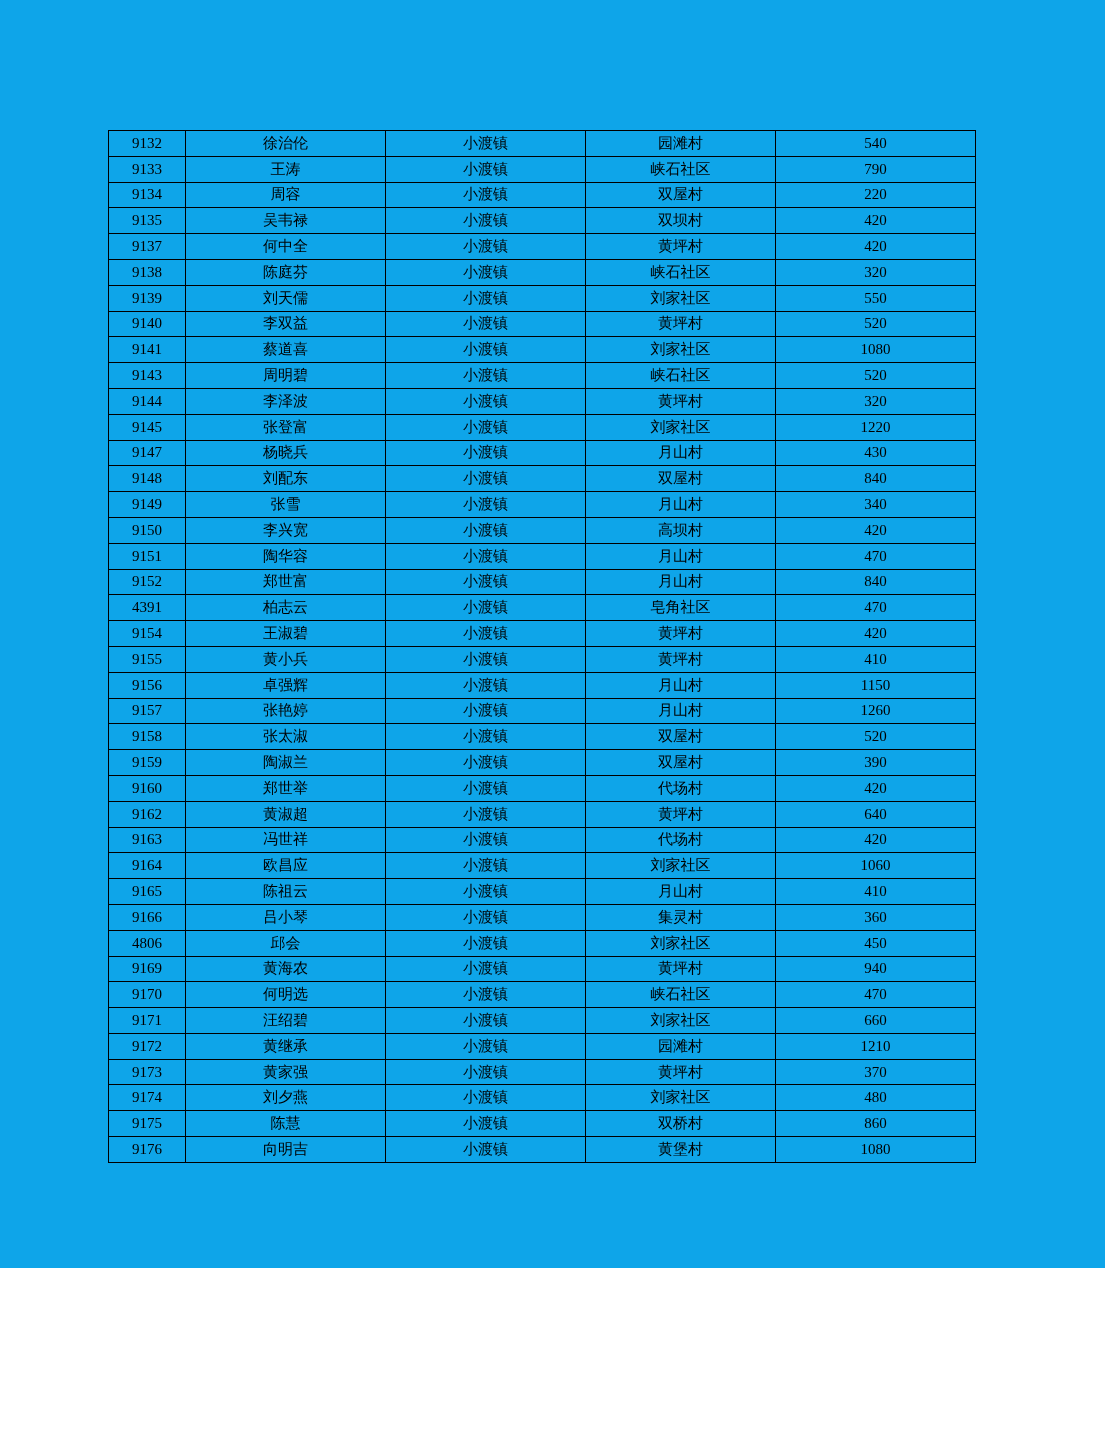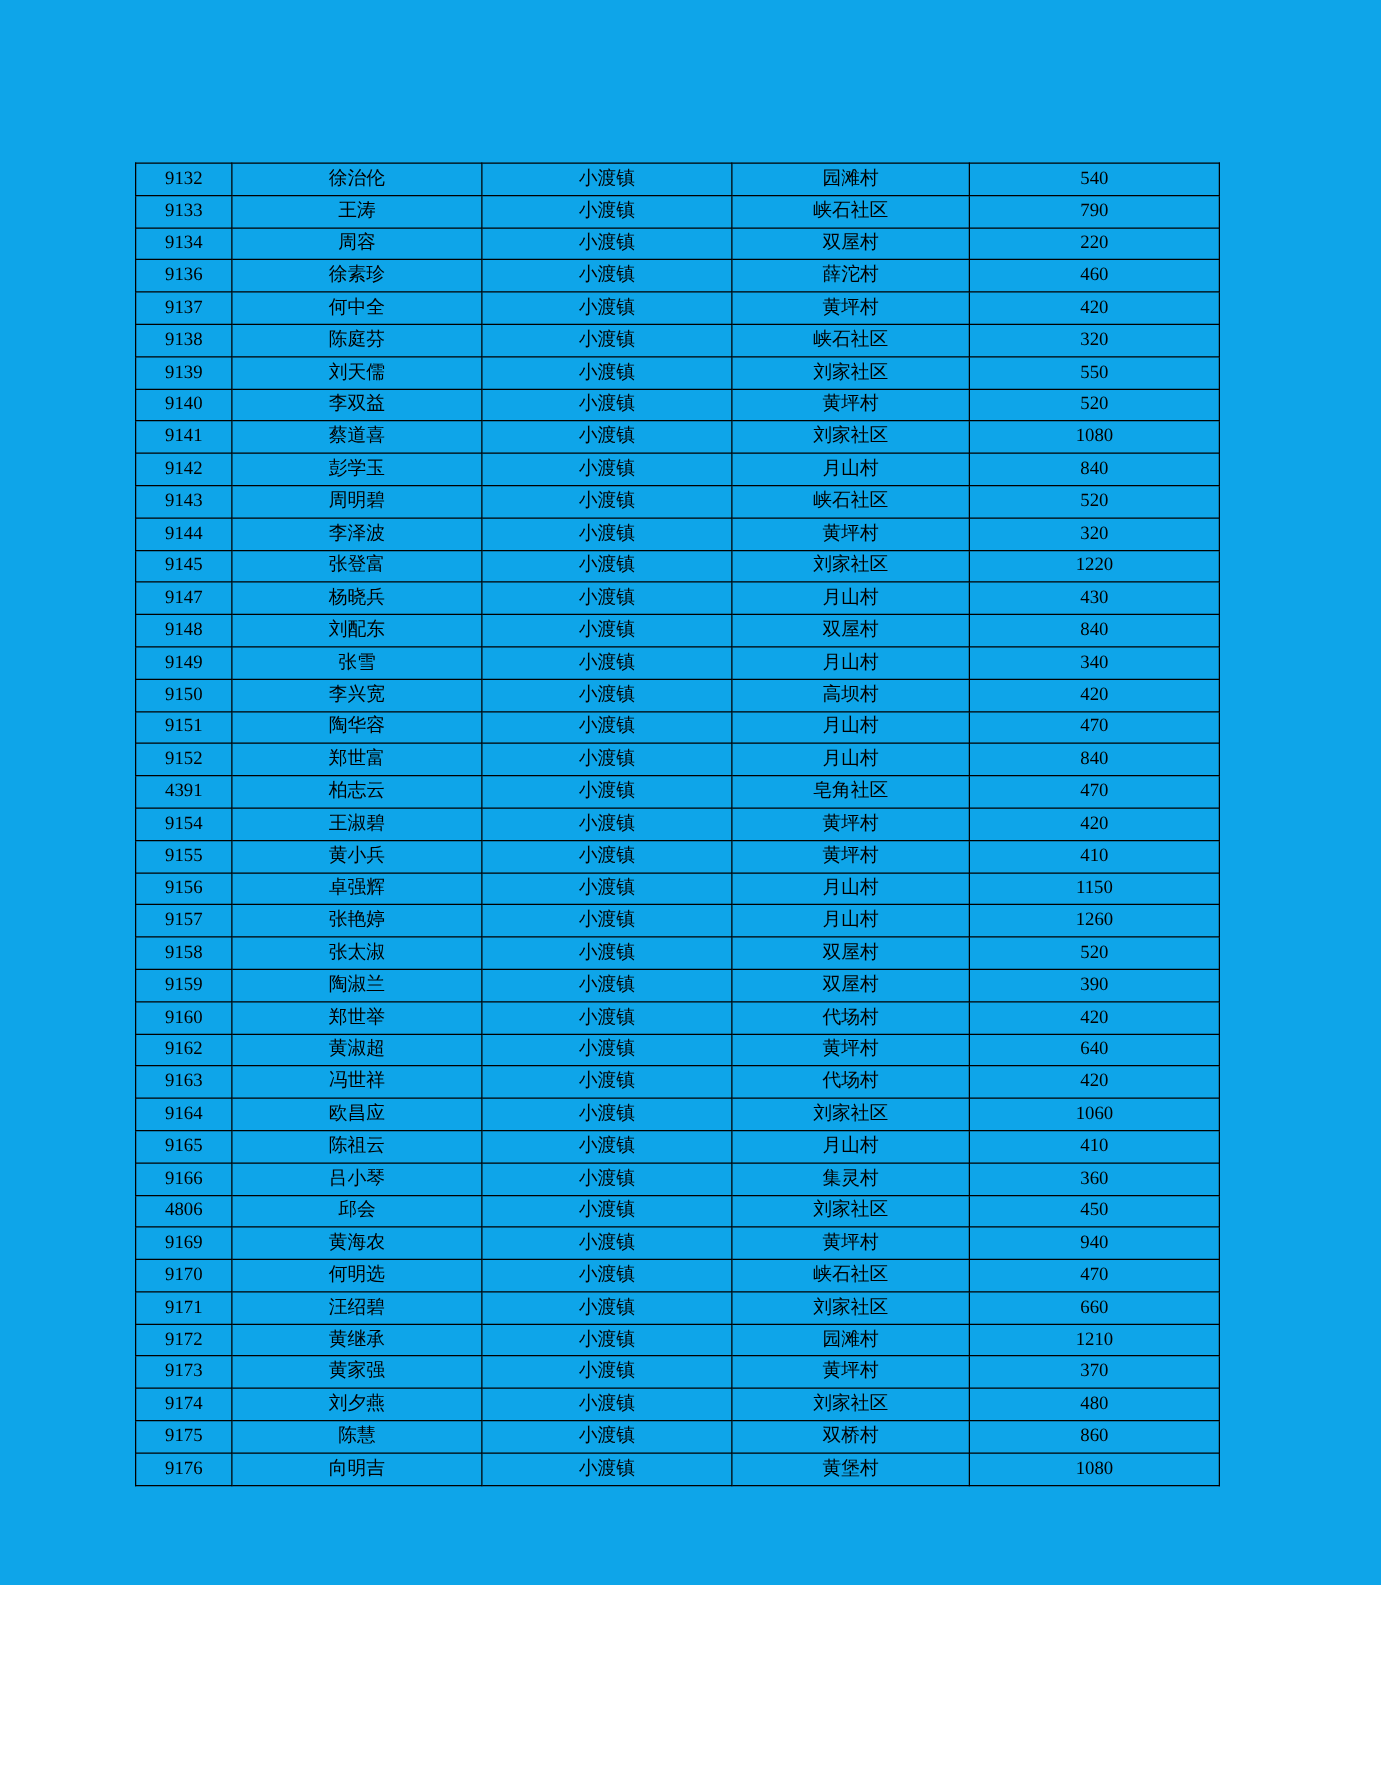--- a/index.html
+++ b/index.html
@@ -75,25 +75,25 @@
           <td>790</td>
         </tr>
         <tr>
           <td>9134</td>
           <td>周容</td>
           <td>小渡镇</td>
           <td>双屋村</td>
           <td>220</td>
         </tr>
         <tr>
-          <td>9136</td>
-          <td>徐素珍</td>
-          <td>小渡镇</td>
-          <td>薛沱村</td>
-          <td>460</td>
+          <td>9135</td>
+          <td>吴韦禄</td>
+          <td>小渡镇</td>
+          <td>双坝村</td>
+          <td>420</td>
         </tr>
         <tr>
           <td>9137</td>
           <td>何中全</td>
           <td>小渡镇</td>
           <td>黄坪村</td>
           <td>420</td>
         </tr>
         <tr>
           <td>9138</td>
@@ -115,27 +115,20 @@
           <td>小渡镇</td>
           <td>黄坪村</td>
           <td>520</td>
         </tr>
         <tr>
           <td>9141</td>
           <td>蔡道喜</td>
           <td>小渡镇</td>
           <td>刘家社区</td>
           <td>1080</td>
-        </tr>
-        <tr>
-          <td>9142</td>
-          <td>彭学玉</td>
-          <td>小渡镇</td>
-          <td>月山村</td>
-          <td>840</td>
         </tr>
         <tr>
           <td>9143</td>
           <td>周明碧</td>
           <td>小渡镇</td>
           <td>峡石社区</td>
           <td>520</td>
         </tr>
         <tr>
           <td>9144</td>

